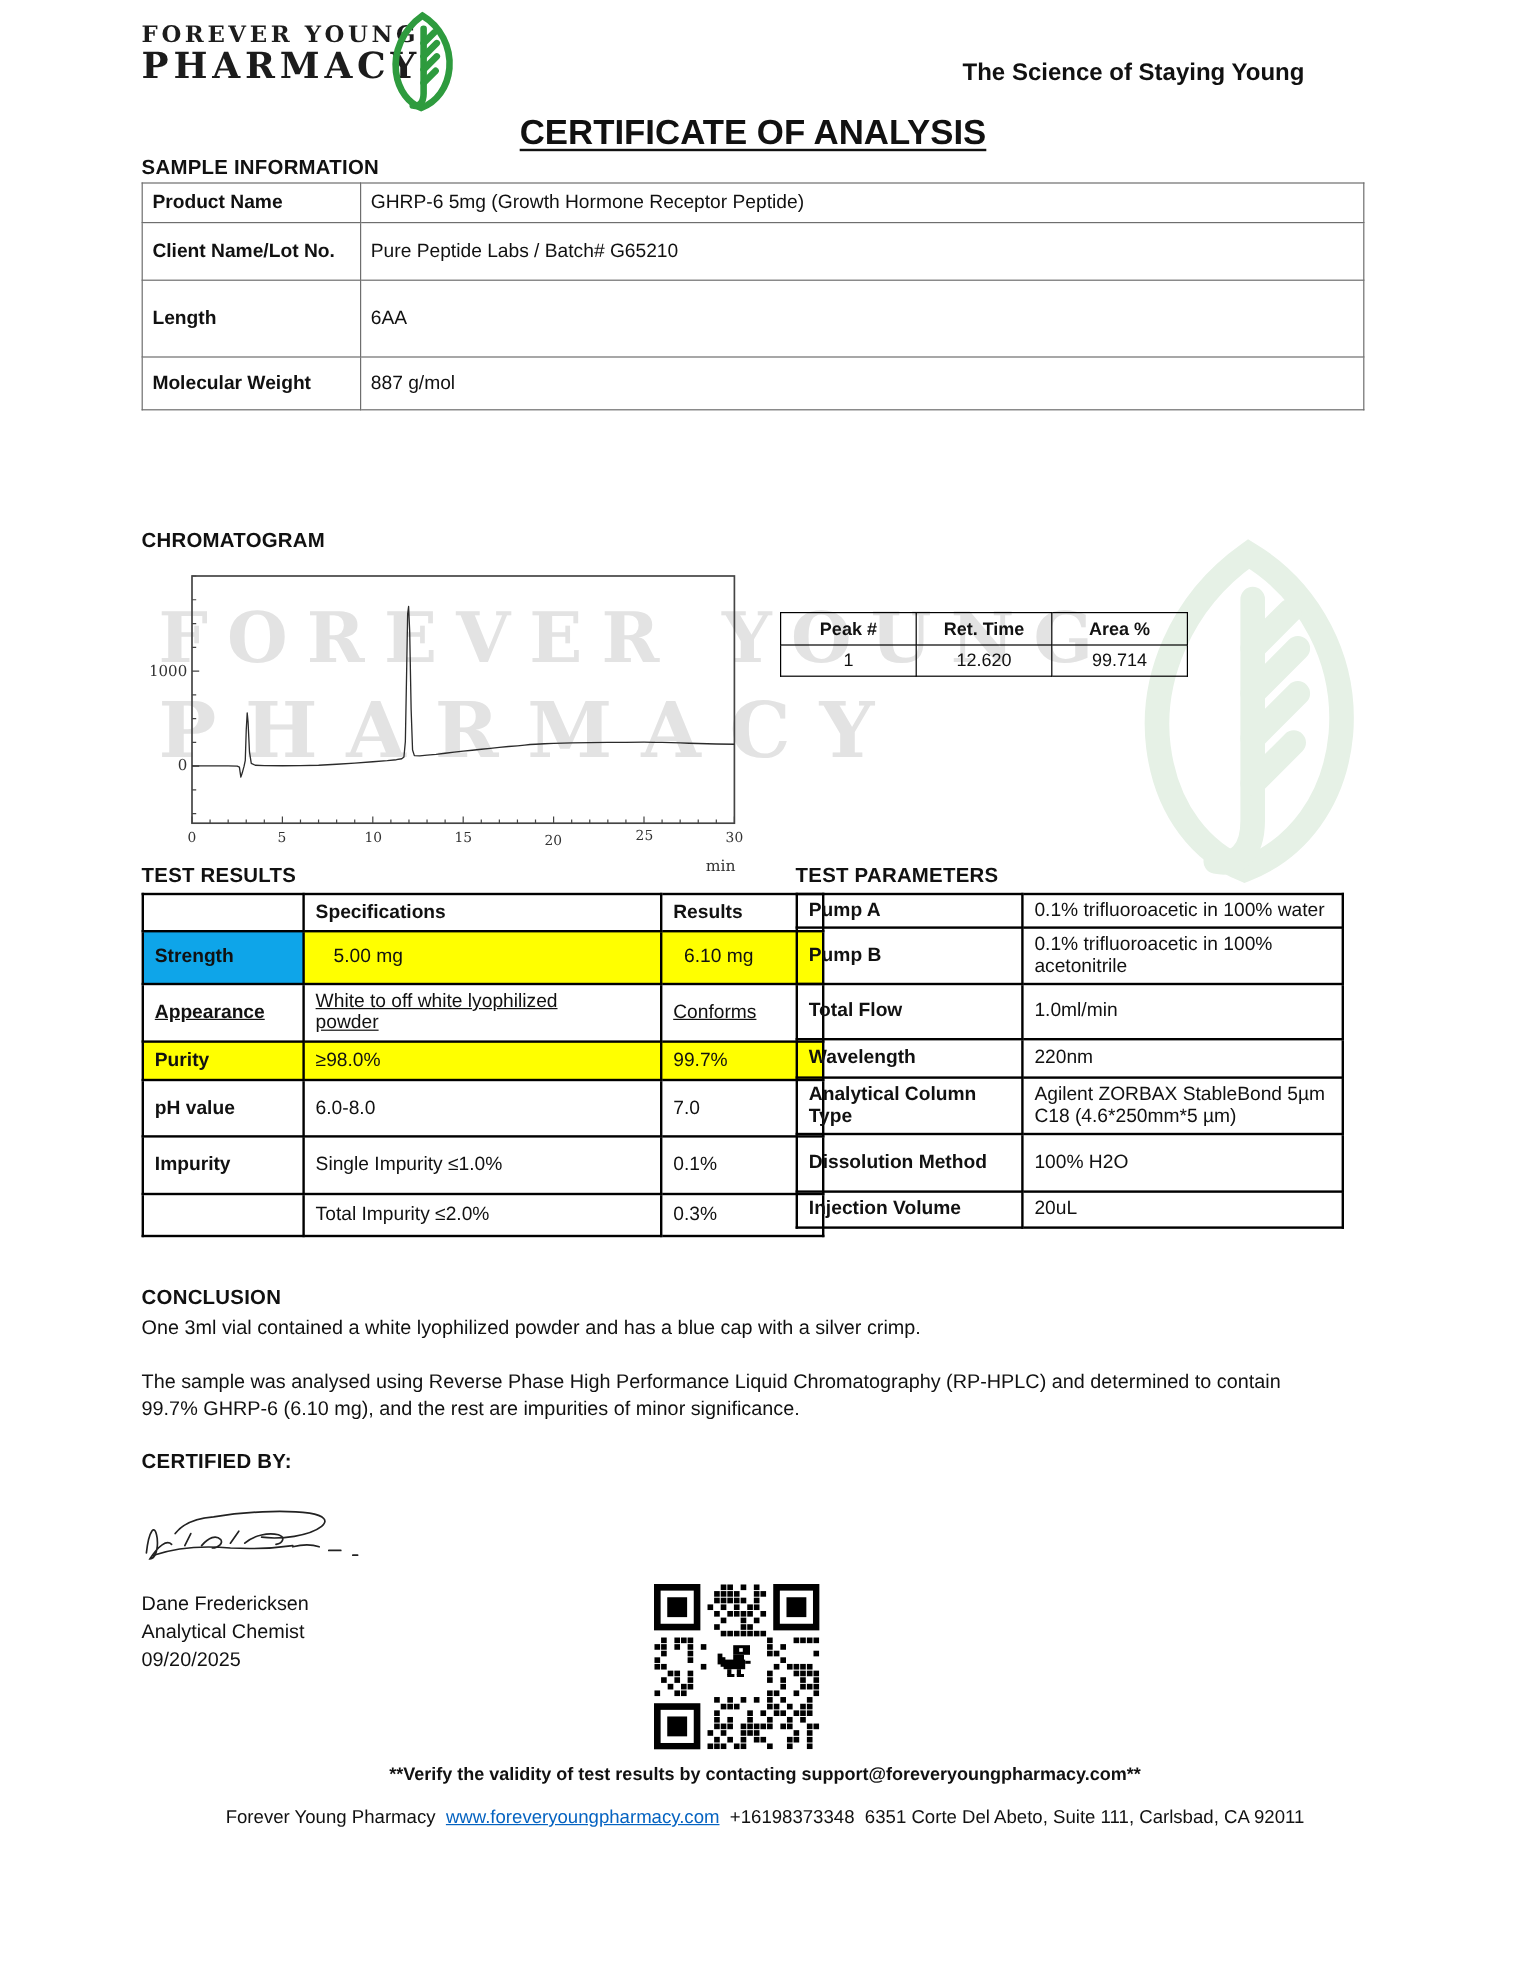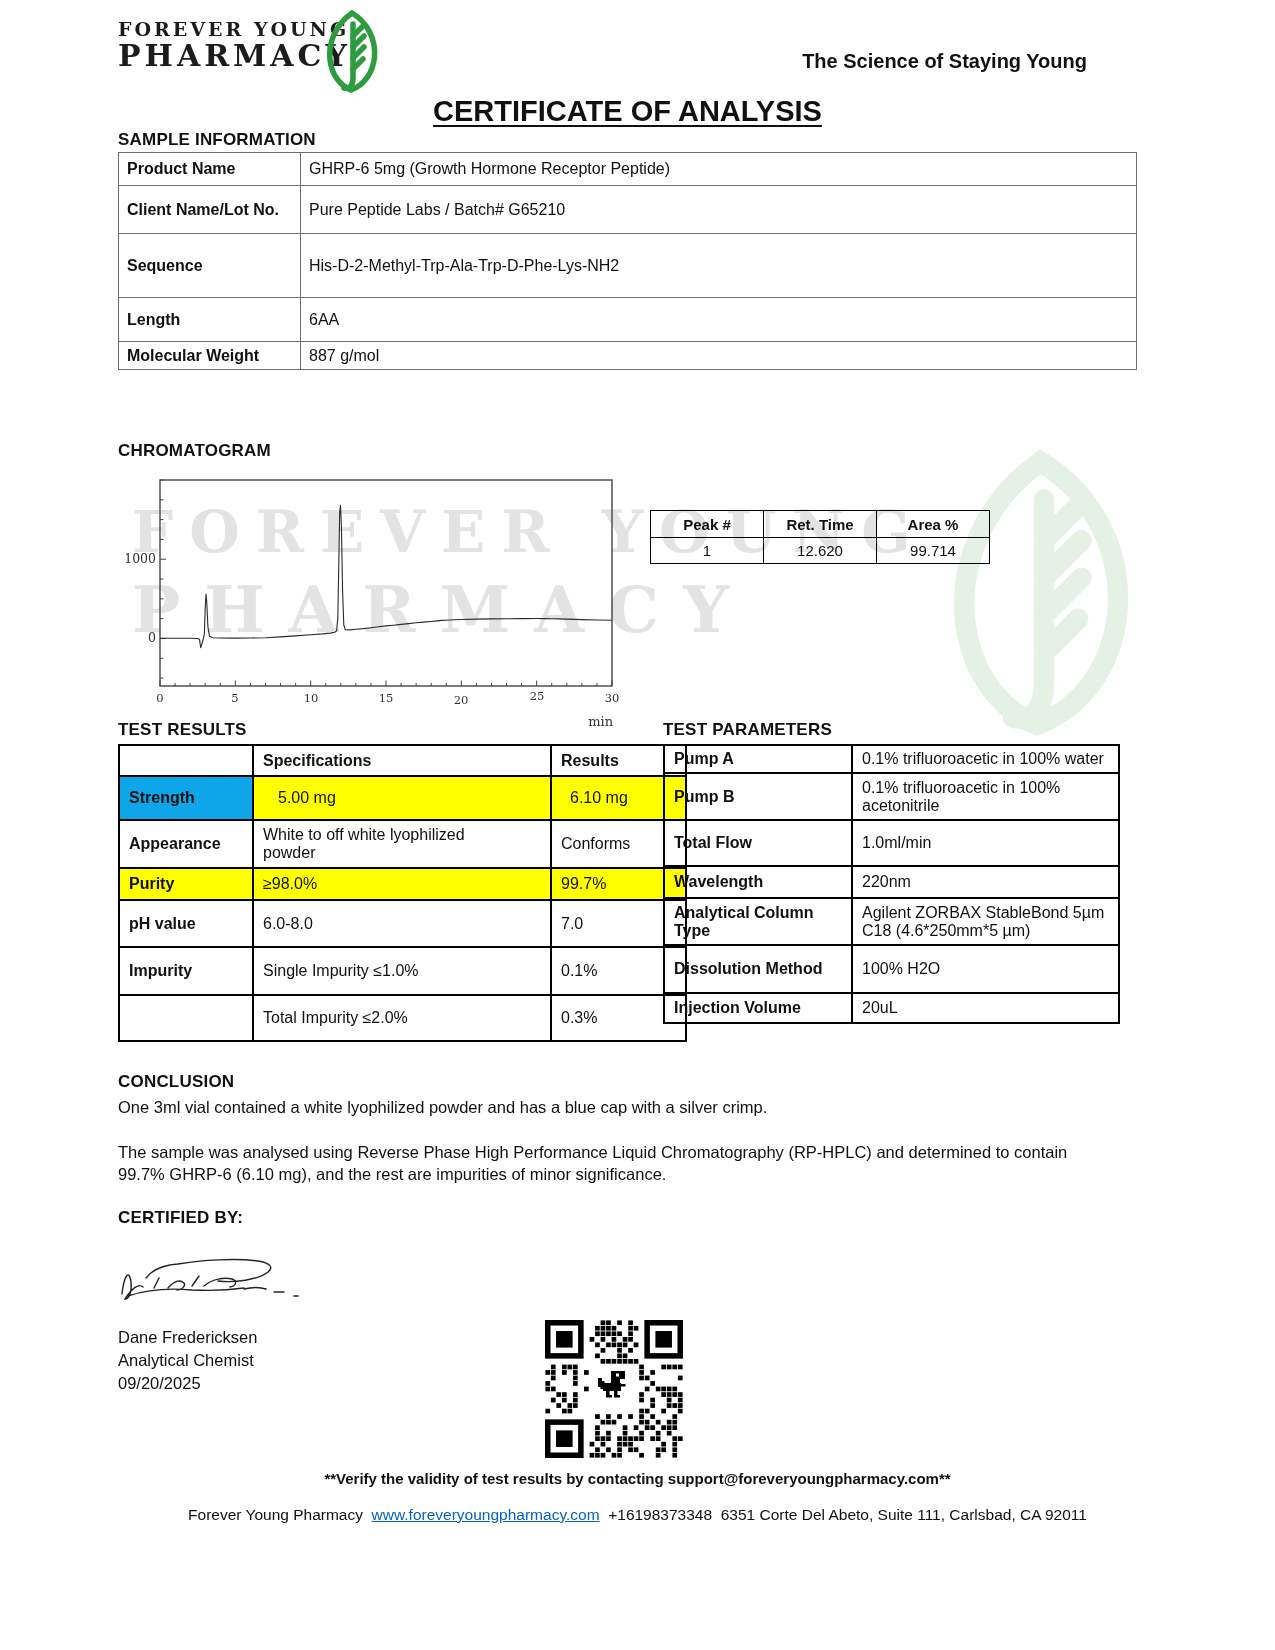--- a/index.html
+++ b/index.html
@@ -42,25 +42,25 @@
 
   
   .res-table{border-collapse:collapse;table-layout:fixed;width:507px;}
   .res-table th,.res-table td{border:2px solid #000;font-size:16px;padding:2px 9px;vertical-align:middle;text-align:left;}
   .res-table .c1{width:114px;font-weight:bold;}
   .res-table .c2{width:278px;}
   .res-table .c3{width:115px;}
   .res-table thead th{font-weight:bold;}
   .res-table tr:nth-child(1){height:31px;}
   .res-table tbody tr:nth-child(1){height:44px;}
-  .res-table tbody tr:nth-child(2){height:48px;}
+  .res-table tbody tr:nth-child(2){height:48px;text-decoration:underline;}
   .res-table tbody tr:nth-child(3){height:32px;}
   .res-table tbody tr:nth-child(4){height:47px;}
   .res-table tbody tr:nth-child(5){height:48px;}
-  .res-table tbody tr:nth-child(6){height:46px;}
+  .res-table tbody tr:nth-child(6){height:35px;}
 
   .par-table{border-collapse:collapse;table-layout:fixed;width:457px;}
   .par-table th,.par-table td{border:2px solid #000;font-size:16px;padding:2px 9px;vertical-align:middle;text-align:left;}
   .par-table th{width:168px;font-weight:bold;}
   .par-table tr:nth-child(1){height:28px;}
   .par-table tr:nth-child(2){height:47px;}
   .par-table tr:nth-child(3){height:46px;}
   .par-table tr:nth-child(4){height:32px;}
   .par-table tr:nth-child(5){height:47px;}
   .par-table tr:nth-child(6){height:48px;}
@@ -100,24 +100,20 @@
   <div class="abs sec-heading" style="left:118px;top:130px;">SAMPLE INFORMATION</div>
   <table class="abs info-table" style="left:118px;top:152px;">
     <tbody>
       <tr>
         <th>Product Name</th>
         <td>GHRP-6 5mg (Growth Hormone Receptor Peptide)</td>
       </tr>
       <tr>
         <th>Client Name/Lot No.</th>
         <td>Pure Peptide Labs / Batch# G65210</td>
-      </tr>
-      <tr>
-        <th>Sequence</th>
-        <td>His-D-2-Methyl-Trp-Ala-Trp-D-Phe-Lys-NH2</td>
       </tr>
       <tr>
         <th>Length</th>
         <td>6AA</td>
       </tr>
       <tr>
         <th>Molecular Weight</th>
         <td>887 g/mol</td>
       </tr>
     </tbody>

